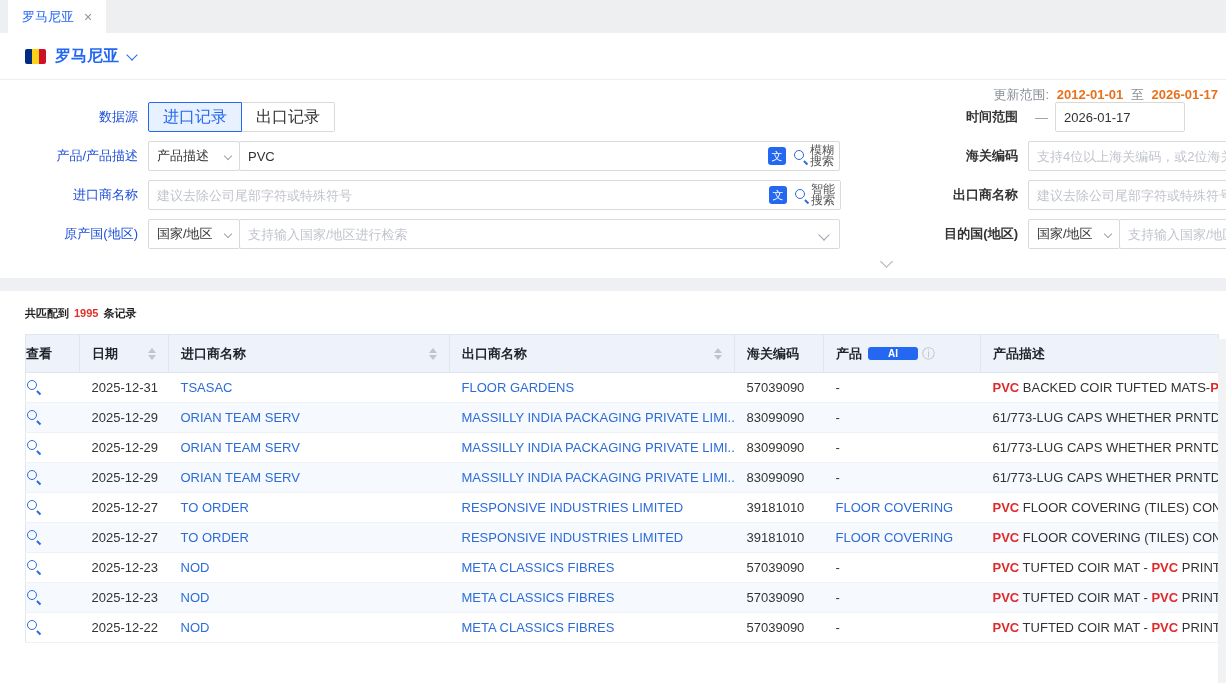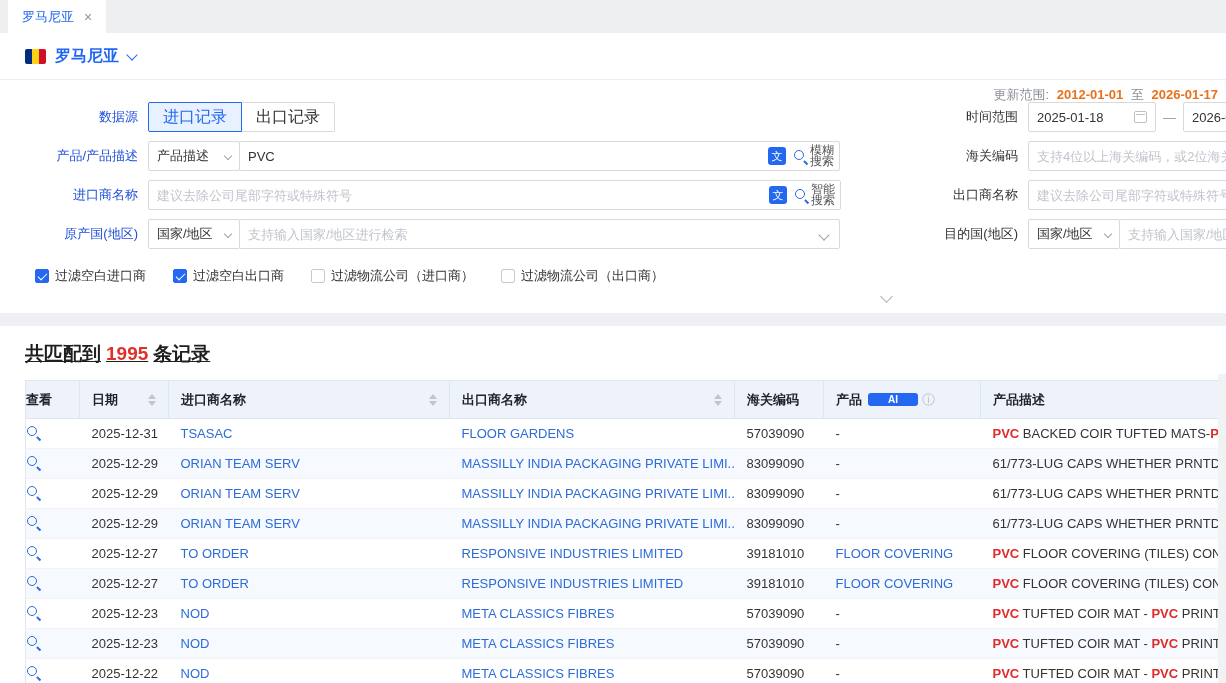--- a/index.html
+++ b/index.html
@@ -24,21 +24,21 @@
 
   
   .filters { position:relative; padding:18px 0 0 8px; background:#fff; }
   .update-line { position:absolute; top:6px; right:4px; font-size:13px; color:#8a8f99; white-space:nowrap; }
   .update-line .ul-date { color:#e8711c; font-weight:bold; margin:0 4px; }
 
   .frow { position:relative; height:38px; display:flex; align-items:center; margin-bottom:1px; }
   .flabel { width:130px; text-align:right; margin-right:10px; flex:none; color:#1d4ed8; }
   .f-right { position:absolute; left:915px; top:50%; transform:translateY(-50%);
              display:flex; align-items:center; width:560px; }
-  .rlabel { width:95px; text-align:right; margin-right:10px; flex:none; color:#333; }
+  .rlabel { width:95px; text-align:right; margin-right:10px; flex:none; color:#333;font-weight:bold; }
 
   .tgroup { display:flex; }
   .tbtn { height:30px; padding:0 14px; font-size:16px; border:1px solid #d9d9d9; background:#fff;
           color:#333; cursor:pointer; font-family:inherit; }
   .tbtn:first-child { border-radius:2px 0 0 2px; }
   .tbtn:last-child { border-radius:0 2px 2px 0; border-left:none; }
   .tbtn.selected { background:#e8f1ff; color:#2468f2; border:1px solid #2468f2; }
 
   .sel { height:30px; width:92px; border:1px solid #d9d9d9; border-radius:2px; background:#fff;
          display:flex; align-items:center; padding:0 8px; color:#333; cursor:pointer; flex:none;
@@ -85,21 +85,21 @@
 
   .collapse-bar { height:24px; position:relative; }
   .collapse-chev { position:absolute; left:874px; top:3px; width:9px; height:9px;
         border-right:1.7px solid #a8abb2; border-bottom:1.7px solid #a8abb2; transform:rotate(45deg);
         cursor:pointer; }
 
   .gap-strip { height:13px; background:#eef0f3; }
 
   
   .results { position:relative; padding:15px 0 0 25px; background:#fff; }
-  .summary { font-size:19px; font-weight:bold; color:#1f1f1f;text-decoration:underline; }
+  .summary { font-size:11px; font-weight:bold; color:#1f1f1f; }
   .summary .cnt { color:#e0302a; margin:0 5px; }
 
   table { border-collapse:collapse; table-layout:fixed; width:1193px; margin-top:13px;
           background:#fff; border:1px solid #e2e7ef; }
   thead th { background:#edf2fb; height:38px; font-weight:bold; font-size:13px; color:#1f2329;
              text-align:left; padding:0 12px; border:1px solid #e0e6f0; }
   .th-flex { display:flex; align-items:center; }
   .sorts { display:inline-flex; flex-direction:column; gap:2px; margin-left:auto; cursor:pointer; }
   .caret-up { width:0; height:0; border-left:4px solid transparent; border-right:4px solid transparent;
               border-bottom:5px solid #c0c4cc; }
@@ -142,24 +142,20 @@
   </div>
 
   <div class="frow">
     <div class="flabel">数据源</div>
     <div class="tgroup">
       <button class="tbtn selected">进口记录</button>
       <button class="tbtn">出口记录</button>
     </div>
     <div class="f-right">
       <div class="rlabel">时间范围</div>
-      <div class="dinput">
-        <span>2025-01-18</span>
-        <span class="cal"></span>
-      </div>
       <span class="dsep">—</span>
       <div class="dinput w2">
         <span>2026-01-17</span>
       </div>
     </div>
   </div>
 
   <div class="frow">
     <div class="flabel">产品/产品描述</div>
     <div class="sel">
@@ -225,38 +221,20 @@
       <div class="sel">
         <span>国家/地区</span>
         <span class="chev"></span>
       </div>
       <div class="inp-wrap has-chev w300">
         <input placeholder="支持输入国家/地区进行检索" style="">
       </div>
     </div>
   </div>
 
-  <div class="cb-row">
-      <label class="cb-item">
-        <span class="cb checked"></span>
-        <span>过滤空白进口商</span>
-      </label>
-      <label class="cb-item">
-        <span class="cb checked"></span>
-        <span>过滤空白出口商</span>
-      </label>
-      <label class="cb-item">
-        <span class="cb"></span>
-        <span>过滤物流公司（进口商）</span>
-      </label>
-      <label class="cb-item">
-        <span class="cb"></span>
-        <span>过滤物流公司（出口商）</span>
-      </label>
-    </div>
 
   <div class="collapse-bar">
     <span class="collapse-chev"></span>
   </div>
 </div>
 
 <div class="gap-strip"></div>
 
 <div class="results">
   <div class="summary">

